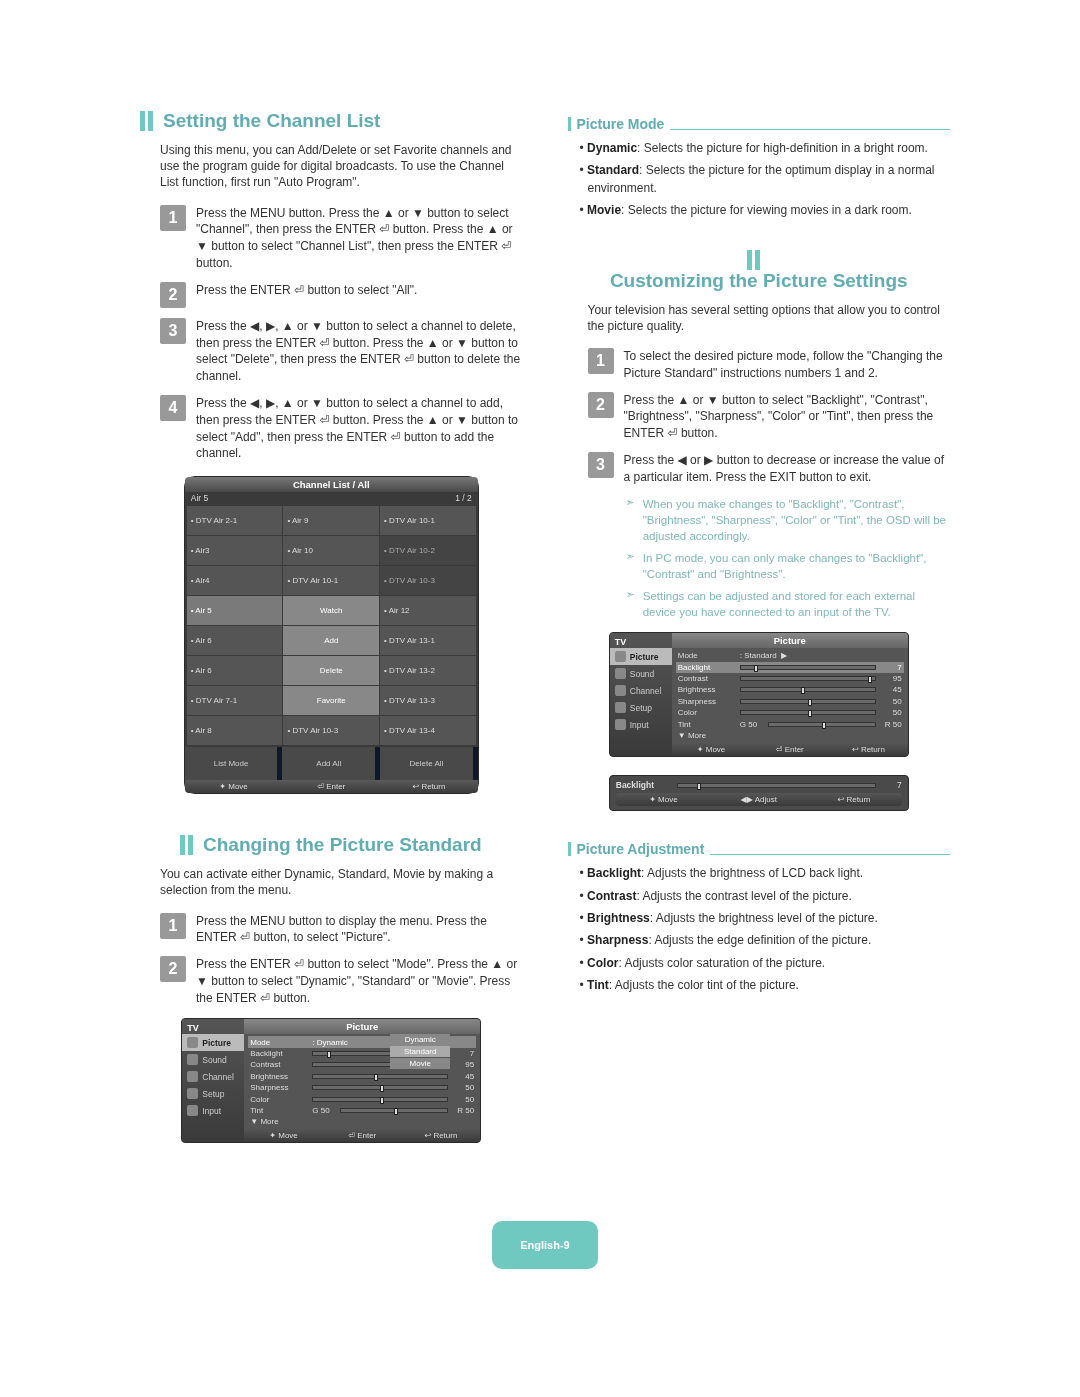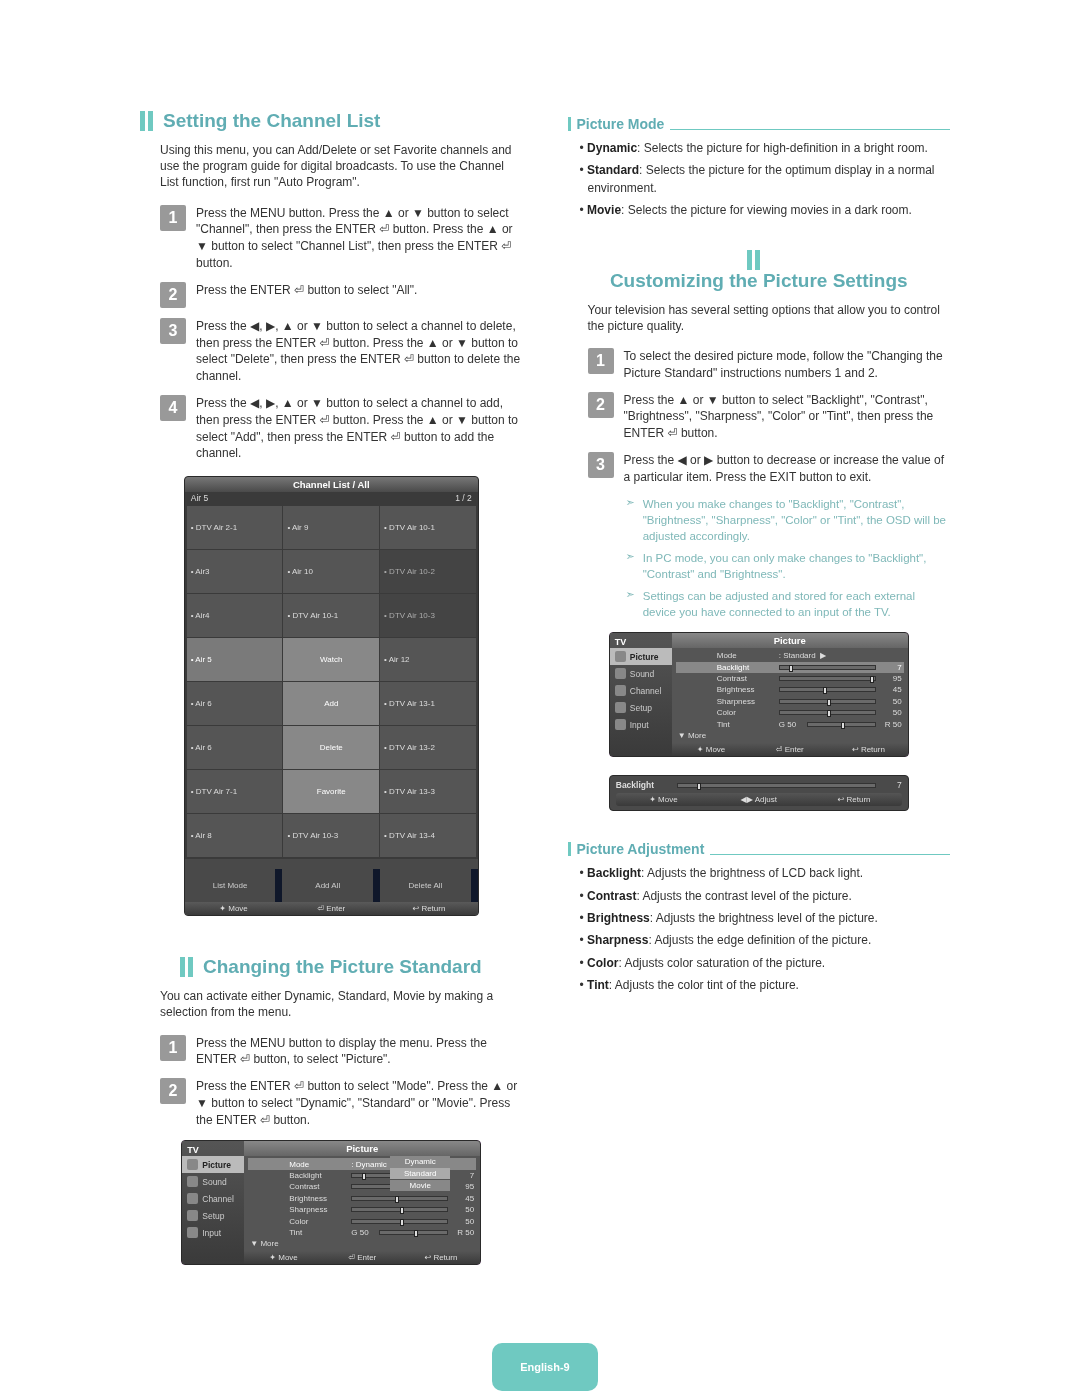--- a/index.html
+++ b/index.html
@@ -124,21 +124,21 @@
   .bullets li::before {
     content: "• ";
   }
 
   
   .osd {
     margin: 14px auto 24px auto;
     width: 295px;
     background: #555;
     border: 1px solid #2a2a2a;
-    border-radius: 4px;
+    border-radius: 11px;
     color: #ddd;
     font-size: 9px;
   }
   .osd-title {
     background: linear-gradient(#777,#4a4a4a);
     text-align: center;
     color: #fff;
     font-weight: bold;
     padding: 2px 0;
     border-radius: 4px 4px 0 0;
@@ -155,41 +155,40 @@
   }
   .osd-grid {
     display: grid;
     grid-template-columns: 1fr 1fr 1fr;
     gap: 1px;
     background: #3a3a3a;
     padding: 2px;
   }
   .osd-cell {
     background: #555;
-    padding: 17px 4px;
+    padding: 10px 4px;
     font-size: 8px;
     color: #ddd;
     white-space: nowrap;
     overflow: hidden;
   }
   .osd-cell.sel { background: #7a7a7a; color:#fff; }
   .osd-cell.dark { background: #444; color:#aaa; }
   .osd-cell.option { background:#888; color:#fff; text-align:center; }
   .osd-actions {
     display: flex;
     background: #494949;
     font-size: 8px;
     color: #ccc;
   }
   .osd-actions > div {
     flex: 1;
     padding: 12px 4px;
-    border-right: 7px solid #0f172a;
+    border-right: 5px solid #0f172a;
     text-align: center;
-    margin-top: 10px;
   }
   .osd-bottom {
     display: flex;
     background: linear-gradient(#5a5a5a,#3a3a3a);
     font-size: 8px;
     color: #ddd;
     border-radius: 0 0 4px 4px;
   }
   .osd-bottom > div {
     flex: 1;
@@ -256,21 +255,21 @@
     flex: 1;
     padding: 2px 4px;
   }
   .osd2-line {
     display: flex;
     align-items: center;
     padding: 1.2px 2px;
     font-size: 8px;
   }
   .osd2-line.sel { background:#888; color:#fff; }
-  .osd2-label { width: 62px; margin-left: 39px; }
+  .osd2-label { width: 62px; }
   .osd2-slider {
     flex: 1;
     height: 5px;
     background: #6a6a6a;
     border: 1px solid #333;
     position: relative;
   }
   .osd2-slider .knob {
     position: absolute;
     top: -1px;

